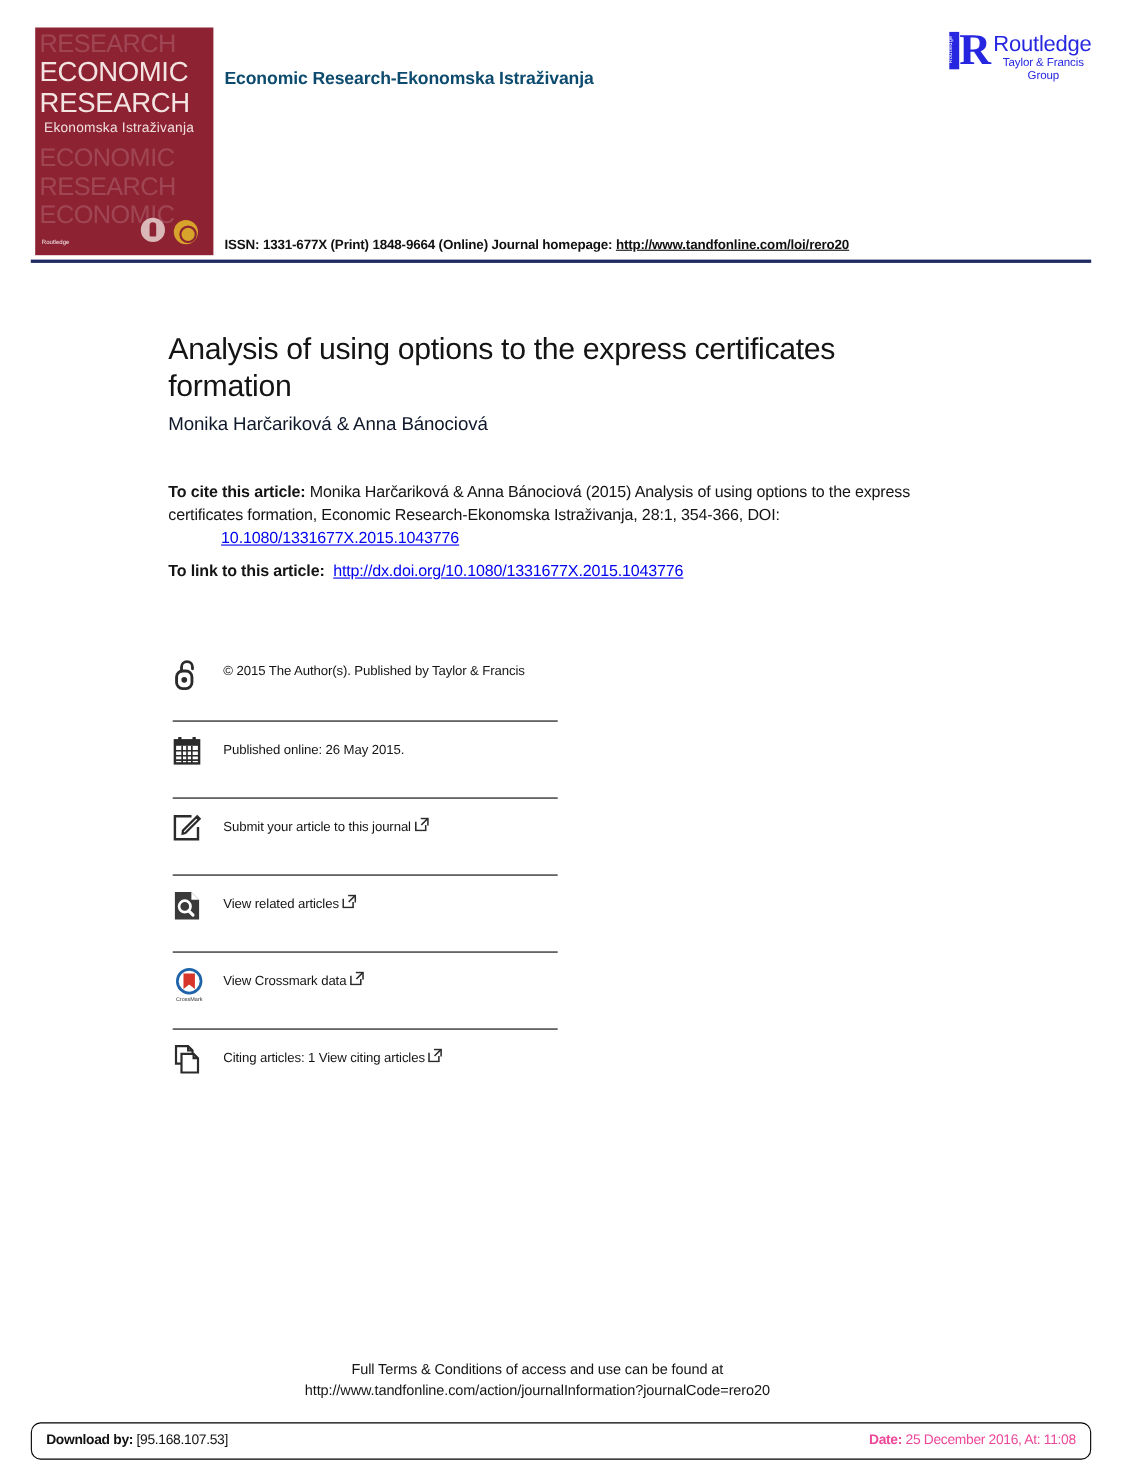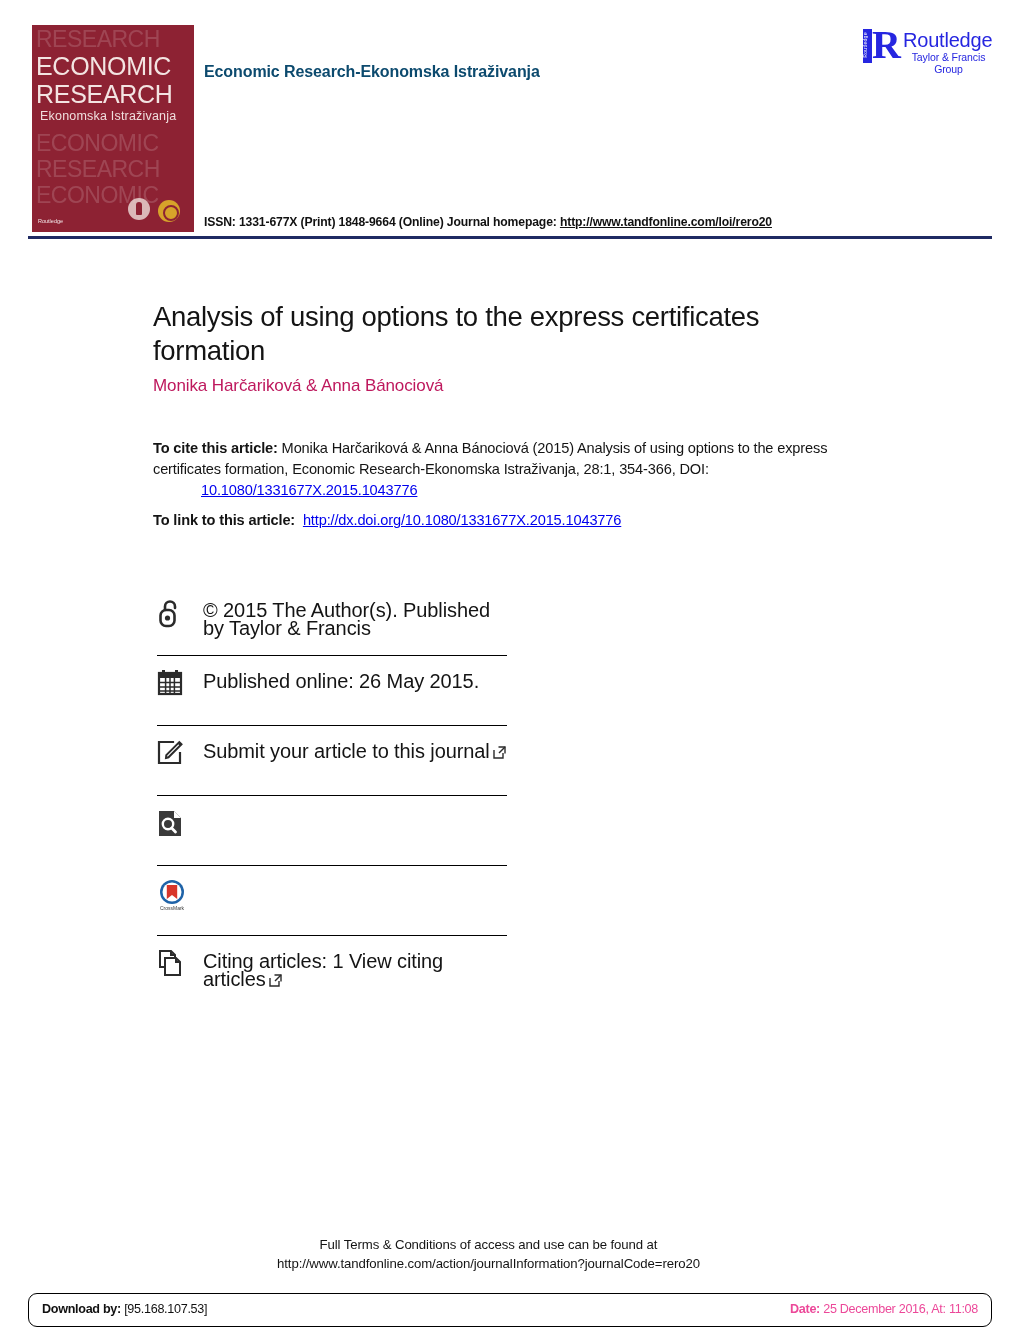--- a/index.html
+++ b/index.html
@@ -206,21 +206,21 @@
     color: #141414;
     letter-spacing: -0.3px;
     margin-top: 28px;
   }
 
   .authors {
     position: absolute;
     left: 153px;
     top: 376px;
     font-size: 17px;
-    color: #be185d;
+    color: #0f172a;
     letter-spacing: -0.1px;
   }
 
   .cite-block {
     position: absolute;
     left: 153px;
     top: 438px;
     width: 724px;
     font-size: 14.6px;
     line-height: 21px;
@@ -260,21 +260,21 @@
     width: 46px;
     flex: 0 0 46px;
     display: flex;
     align-items: flex-start;
     justify-content: flex-start;
     padding-top: 13px;
   }
   .row-text {
     flex: 1;
     padding-top: 16px;
-    font-size: 20px;
+    font-size: 12px;
     line-height: 18px;
     color: #141414;
     letter-spacing: -0.1px;
   }
   .row:first-child .row-text { padding-top: 15px; }
   .extlink {
     display: inline-block;
     margin-left: 3px;
     position: relative;
     top: 1px;
@@ -429,32 +429,50 @@
 
   <div class="row">
     <div class="row-icon">
       <svg class="ico" width="28" height="30" viewBox="0 0 28 30">
         <path d="M2 2 H17 L24 9 V27 H2 Z" fill="#3a3a3a"></path>
         <path d="M17 2 V9 H24 Z" fill="#ffffff"></path>
         <circle cx="11" cy="15" r="5.2" fill="none" stroke="#ffffff" stroke-width="2.4"></circle>
         <path d="M14.6 19 L18.5 23" stroke="#ffffff" stroke-width="2.8" stroke-linecap="round"></path>
       </svg>
     </div>
+    <div class="row-text">
+      <span>View related articles</span><span class="extlink">
+        <svg width="13" height="13" viewBox="0 0 13 13">
+          <path d="M1 4 V12 H10 V7" fill="none" stroke="#2b2b2b" stroke-width="1.4"></path>
+          <path d="M5.5 1 H12 V7.5" fill="none" stroke="#2b2b2b" stroke-width="1.4"></path>
+          <path d="M12 1 L6 7" stroke="#2b2b2b" stroke-width="1.4"></path>
+        </svg>
+      </span>
+    </div>
   </div>
 
   <div class="row">
     <div class="row-icon">
       <svg class="ico" width="30" height="34" viewBox="0 0 30 34">
         <circle cx="15" cy="13" r="12" fill="#1f63a8"></circle>
         <circle cx="15" cy="13" r="9.5" fill="#ffffff"></circle>
         <path d="M9.8 6 H20.2 V20 H9.8 Z" fill="#d8352a"></path>
         <path d="M9.8 20 L15 16 L20.2 20 Z" fill="#ffffff"></path>
         <text x="15" y="31" font-size="5" fill="#3a3a3a" text-anchor="middle" font-family="Liberation Sans, sans-serif">CrossMark</text>
       </svg>
     </div>
+    <div class="row-text">
+      <span>View Crossmark data</span><span class="extlink">
+        <svg width="13" height="13" viewBox="0 0 13 13">
+          <path d="M1 4 V12 H10 V7" fill="none" stroke="#2b2b2b" stroke-width="1.4"></path>
+          <path d="M5.5 1 H12 V7.5" fill="none" stroke="#2b2b2b" stroke-width="1.4"></path>
+          <path d="M12 1 L6 7" stroke="#2b2b2b" stroke-width="1.4"></path>
+        </svg>
+      </span>
+    </div>
   </div>
 
   <div class="row">
     <div class="row-icon">
       <svg class="ico" width="28" height="30" viewBox="0 0 28 30">
         <path d="M3 2 H14 L18 6 V18 H3 Z" fill="none" stroke="#2b2b2b" stroke-width="2"></path>
         <path d="M14 2 V6 H18" fill="none" stroke="#2b2b2b" stroke-width="2"></path>
         <path d="M8 9 H19 L23 13 V26 H8 Z" fill="#ffffff" stroke="#2b2b2b" stroke-width="2"></path>
         <path d="M19 9 V13 H23" fill="none" stroke="#2b2b2b" stroke-width="2"></path>
       </svg>

